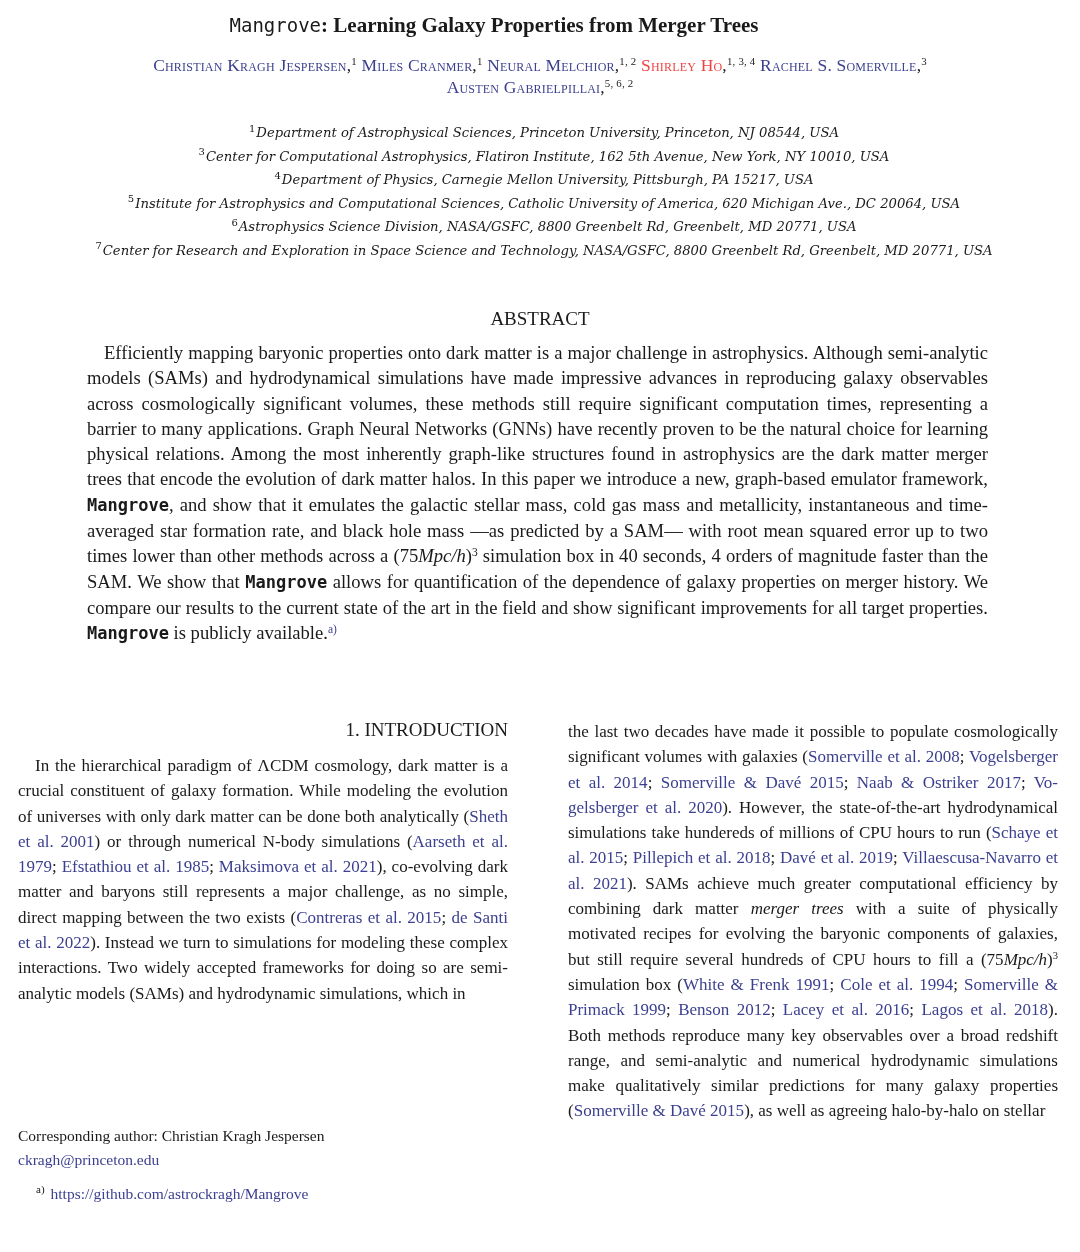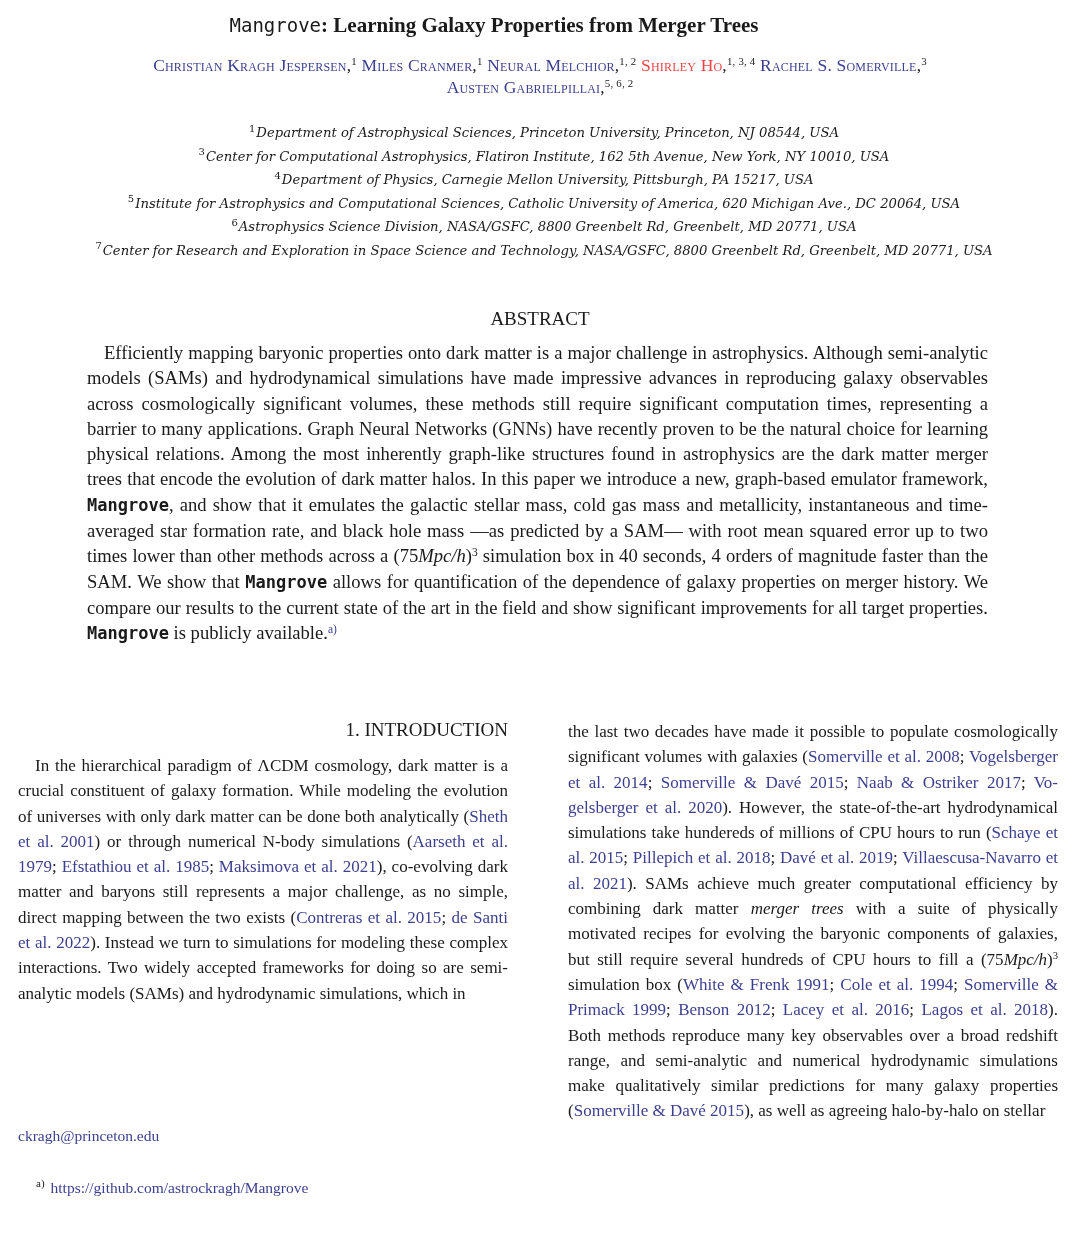--- a/index.html
+++ b/index.html
@@ -53,21 +53,21 @@
     position: absolute; font-family: "Liberation Serif", serif; font-size: 17px; line-height: 25.3px;
     text-align: justify; hyphens: manual;
   }
   #col-left { top: 753px; left: 18px; width: 490px; text-indent: 17px; }
   #col-right { top: 719px; left: 568px; width: 490px; }
 
   #footnotes {
     position: absolute; top: 1124px; left: 18px; width: 500px;
     font-family: "Liberation Serif", serif; font-size: 15.5px; line-height: 24px;
   }
-  #footnotes .fn { margin-top: 28px; padding-left: 18px; }
+  #footnotes .fn { margin-top: 10px; padding-left: 18px; }
   #footnotes sup { font-size: 11px; margin-right: 6px; }
 </style>
 </head>
 <body>
 
 <div id="title"><span class="mono">Mangrove</span><span>: Learning Galaxy Properties from Merger Trees</span></div>
 
 <div id="authors">
   <span class="auth">Christian Kragh Jespersen</span>,<sup>1</sup>
   <span class="auth">Miles Cranmer</span>,<sup>1</sup>
@@ -89,15 +89,16 @@
 <div id="abstract-heading">ABSTRACT</div>
 <div id="abstract"><span>Efficiently mapping baryonic properties onto dark matter is a major challenge in astrophysics. Although semi-analytic models (SAMs) and hydrodynamical simulations have made impressive advances in reproducing galaxy observables across cosmologically significant volumes, these methods still require significant computation times, representing a barrier to many applications. Graph Neural Networks (GNNs) have recently proven to be the natural choice for learning physical relations. Among the most inherently graph-like structures found in astrophysics are the dark matter merger trees that encode the evolution of dark matter halos. In this paper we introduce a new, graph-based emulator framework, </span><span class="mono">Mangrove</span><span>, and show that it emulates the galactic stellar mass, cold gas mass and metallicity, instantaneous and time-averaged star formation rate, and black hole mass —as predicted by a SAM— with root mean squared error up to two times lower than other methods across a (75</span><i>Mpc/h</i>)<sup>3</sup><span> simulation box in 40 seconds, 4 orders of magnitude faster than the SAM. We show that </span><span class="mono">Mangrove</span><span> allows for quantification of the dependence of galaxy properties on merger history. We compare our results to the current state of the art in the field and show significant improvements for all target properties. </span><span class="mono">Mangrove</span><span> is publicly available.</span><sup class="link">a)</sup></div>
 
 <div id="intro-heading">1. INTRODUCTION</div>
 
 <div id="col-left" class="col"><span>In the hierarchical paradigm of ΛCDM cosmology, dark matter is a crucial constituent of galaxy forma­tion. While modeling the evolution of universes with only dark matter can be done both analytically (</span><span class="link">Sheth et al. 2001</span><span>) or through numerical N-body simulations (</span><span class="link">Aarseth et al. 1979</span><span>; </span><span class="link">Efstathiou et al. 1985</span><span>; </span><span class="link">Maksimova et al. 2021</span><span>), co-evolving dark matter and baryons still represents a major challenge, as no simple, direct map­ping between the two exists (</span><span class="link">Contreras et al. 2015</span><span>; </span><span class="link">de Santi et al. 2022</span><span>). Instead we turn to simulations for modeling these complex interactions. Two widely ac­cepted frameworks for doing so are semi-analytic mod­els (SAMs) and hydrodynamic simulations, which in</span></div>
 
 <div id="col-right" class="col"><span>the last two decades have made it possible to pop­ulate cosmologically significant volumes with galax­ies (</span><span class="link">Somerville et al. 2008</span><span>; </span><span class="link">Vogelsberger et al. 2014</span><span>; </span><span class="link">Somerville &amp; Davé 2015</span><span>; </span><span class="link">Naab &amp; Ostriker 2017</span><span>; </span><span class="link">Vo­gelsberger et al. 2020</span><span>). However, the state-of-the-art hydrodynamical simulations take hundereds of millions of CPU hours to run (</span><span class="link">Schaye et al. 2015</span><span>; </span><span class="link">Pillepich et al. 2018</span><span>; </span><span class="link">Davé et al. 2019</span><span>; </span><span class="link">Villaescusa-Navarro et al. 2021</span><span>). SAMs achieve much greater computational efficiency by combining dark matter </span><i>merger trees</i><span> with a suite of phys­ically motivated recipes for evolving the baryonic com­ponents of galaxies, but still require several hundreds of CPU hours to fill a (75</span><i>Mpc/h</i>)<sup>3</sup><span> simulation box (</span><span class="link">White &amp; Frenk 1991</span><span>; </span><span class="link">Cole et al. 1994</span><span>; </span><span class="link">Somerville &amp; Primack 1999</span><span>; </span><span class="link">Benson 2012</span><span>; </span><span class="link">Lacey et al. 2016</span><span>; </span><span class="link">Lagos et al. 2018</span><span>). Both methods reproduce many key observables over a broad redshift range, and semi-analytic and numeri­cal hydrodynamic simulations make qualitatively sim­ilar predictions for many galaxy properties (</span><span class="link">Somerville &amp; Davé 2015</span><span>), as well as agreeing halo-by-halo on stellar</span></div>
 
 <div id="footnotes">
+  <div>Corresponding author: Christian Kragh Jespersen</div>
   <div class="link">ckragh@princeton.edu</div>
   <div class="fn"><sup>a)</sup><span class="link">https://github.com/astrockragh/Mangrove</span></div>
 </div>
 
 </body></html>

